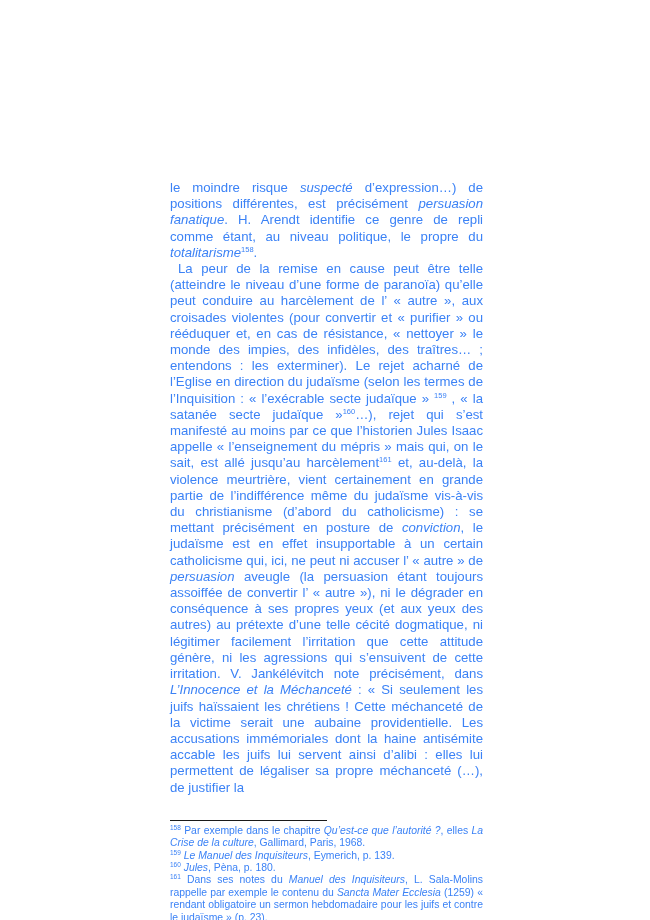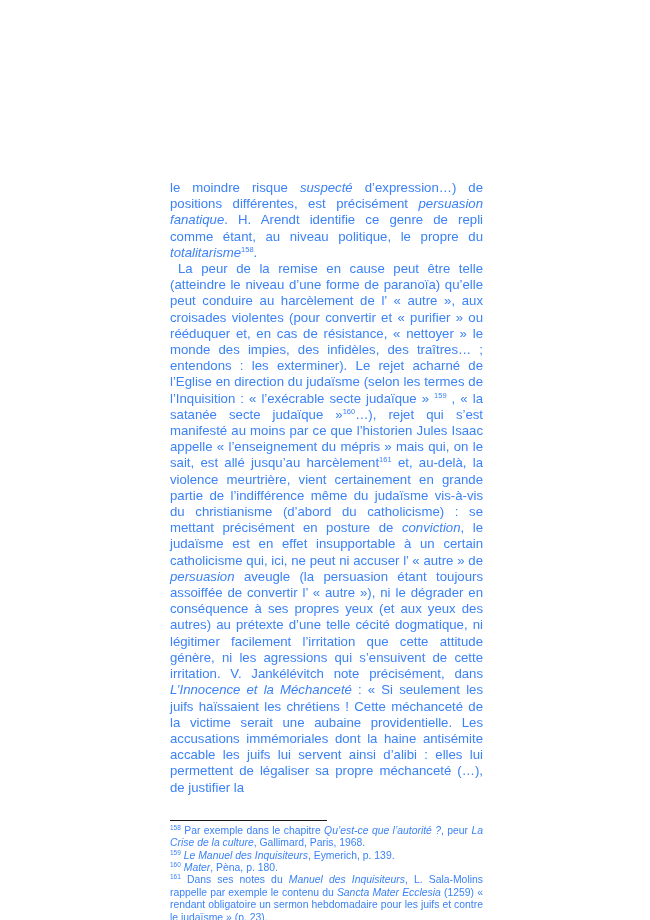--- a/index.html
+++ b/index.html
@@ -30,19 +30,19 @@
 </head>
 <body>
 
 <div class="page">
   <div class="body-text">
     <p><span>le moindre risque </span><i>suspecté</i><span> d’expression…) de positions différentes, est précisément </span><i>persuasion fanatique</i><span>. H. Arendt identifie ce genre de repli comme étant, au niveau politique, le propre du </span><i>totalitarisme</i><sup>158</sup><span>.</span></p>
     <p class="indent"><span>La peur de la remise en cause peut être telle (atteindre le niveau d’une forme de paranoïa) qu’elle peut conduire au harcèlement de l’ « autre », aux croisades violentes (pour convertir  et « purifier » ou rééduquer et, en cas de résistance, « nettoyer » le monde des impies, des infidèles, des traîtres… ; entendons : les exterminer). Le rejet acharné de l’Eglise en direction du judaïsme (selon les termes de l’Inquisition : « l’exécrable secte judaïque » </span><sup>159</sup><span> , « la satanée secte judaïque »</span><sup>160</sup><span>…), rejet qui s’est manifesté au moins par ce que l’historien Jules Isaac appelle « l’enseignement du mépris » mais qui, on le sait, est allé jusqu’au harcèlement</span><sup>161</sup><span> et, au-delà, la violence meurtrière, vient certainement en grande partie de l’indifférence même du judaïsme vis-à-vis du christianisme (d’abord du catholicisme) : se mettant précisément en posture de </span><i>conviction</i><span>, le judaïsme est en effet insupportable à un certain catholicisme qui, ici, ne peut ni accuser l’ « autre » de </span><i>persuasion</i><span> aveugle (la persuasion étant toujours assoiffée de convertir l’ « autre »), ni le dégrader en conséquence à ses propres yeux (et aux yeux des autres) au prétexte d’une telle cécité dogmatique, ni légitimer facilement l’irritation que cette attitude génère, ni les agressions qui s’ensuivent de cette irritation. V. Jankélévitch note précisément, dans </span><i>L’Innocence et la Méchanceté</i><span> : « Si seulement les juifs haïssaient les chrétiens ! Cette méchanceté de la victime serait une aubaine providentielle. Les accusations immémoriales dont la haine antisémite accable les juifs lui servent ainsi d’alibi : elles lui permettent de légaliser sa propre méchanceté (…), de justifier la</span></p>
   </div>
   <div class="fn-rule"></div>
   <div class="footnotes">
-    <p><sup>158</sup><span> Par exemple dans le chapitre </span><i>Qu’est-ce que l’autorité ?</i><span>, peur </span><i>La Crise de la culture</i><span>,  Gallimard, Paris, 1968.</span></p>
+    <p><sup>158</sup><span> Par exemple dans le chapitre </span><i>Qu’est-ce que l’autorité ?</i><span>, elles </span><i>La Crise de la culture</i><span>,  Gallimard, Paris, 1968.</span></p>
     <p><sup>159</sup><span> </span><i>Le Manuel des Inquisiteurs</i><span>, Eymerich, p. 139.</span></p>
-    <p><sup>160</sup><span> </span><i>Mater</i><span>, Pèna, p. 180.</span></p>
+    <p><sup>160</sup><span> </span><i>Jules</i><span>, Pèna, p. 180.</span></p>
     <p><sup>161</sup><span> Dans ses notes du </span><i>Manuel des Inquisiteurs</i><span>, L. Sala-Molins rappelle par exemple le contenu du </span><i>Sancta Mater Ecclesia</i><span> (1259) « rendant obligatoire un sermon hebdomadaire pour les juifs et contre le judaïsme » (p. 23).</span></p>
   </div>
   <div class="page-number">82</div>
 </div>
 
 </body></html>

